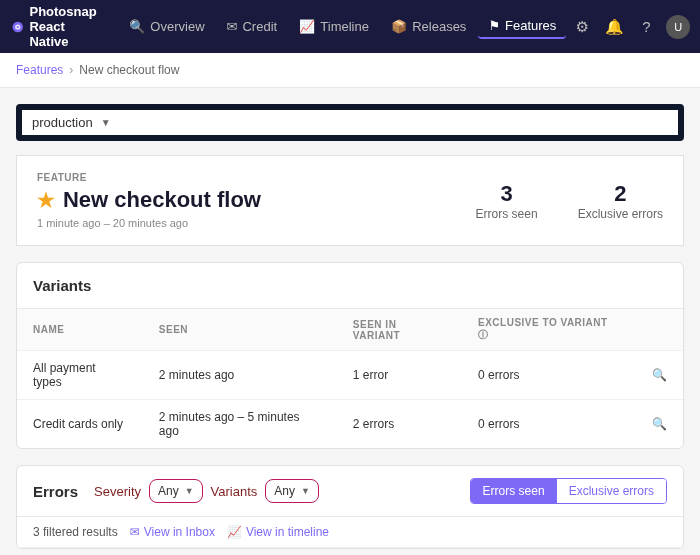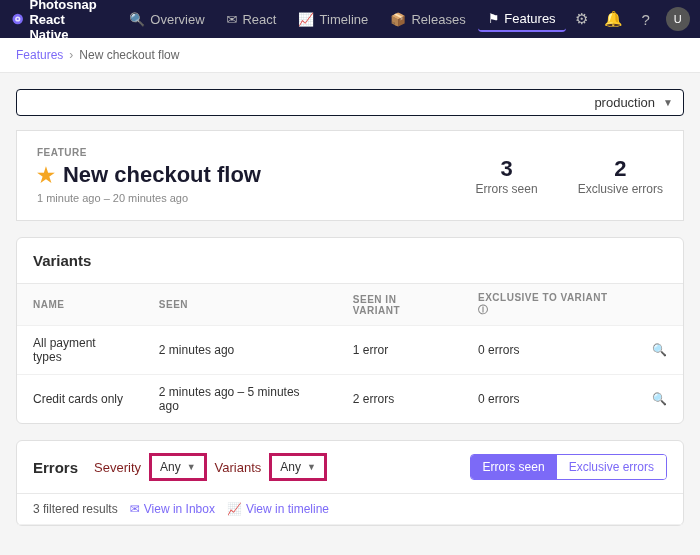--- a/index.html
+++ b/index.html
@@ -4,21 +4,21 @@
   <style>
     * { box-sizing: border-box; margin: 0; padding: 0; }
     body { font-family: -apple-system, BlinkMacSystemFont, 'Segoe UI', sans-serif; font-size: 13px; background: #f5f5f5; color: #2d2d2d; }
 
     
     .topnav {
       background: #1a1a3e;
       color: #ccc;
       display: flex;
       align-items: center;
-      height: 38px;
+      height: 53px;
       padding: 0 12px;
       gap: 4px;
     }
     .topnav-brand {
       display: flex; align-items: center; gap: 6px;
       color: #fff; font-weight: 600; font-size: 13px;
       margin-right: 8px;
     }
     .topnav-brand .logo { width: 22px; height: 22px; }
     .nav-links { display: flex; align-items: center; gap: 2px; flex: 1; }
@@ -43,25 +43,24 @@
     }
     .breadcrumb-bar a { color: #7c6af7; text-decoration: none; }
     .breadcrumb-bar .sep { color: #999; }
 
     
     .content { padding: 16px; }
 
     
     .dropdown-btn {
       display: flex; align-items: center; gap: 8px;
-      border: 1px solid #0f172a; border-radius: 4px;
+      border: 6px solid #0f172a; border-radius: 4px;
       background: #fff; padding: 5px 10px;
       font-size: 13px; cursor: pointer; color: #333;
       margin-bottom: 14px;
-      justify-content: flex-end;
     }
     .dropdown-btn .caret { font-size: 10px; color: #666; }
 
     
     .feature-card {
       background: #fff;
       border: 1px solid #e0e0e0;
       border-radius: 0;
       padding: 16px 20px;
       margin-bottom: 16px;
@@ -112,21 +111,21 @@
       display: flex; align-items: center; gap: 16px;
       padding: 12px 16px;
       border-bottom: 1px solid #e8e8e8;
       flex-wrap: wrap;
     }
     .errors-title { font-size: 15px; font-weight: 600; flex: 0 0 auto; }
     .errors-filters { display: flex; align-items: center; gap: 8px; flex: 1; }
     .filter-label { font-size: 13px; color: #7f1d1d; }
     .filter-select {
       display: flex; align-items: center; gap: 6px;
-      border: 3px solid #be185d; border-radius: 0;
+      border: 1px solid #be185d; border-radius: 8px;
       background: #fff; padding: 4px 8px;
       font-size: 12px; color: #333; cursor: pointer;
     }
     .filter-select .caret { font-size: 9px; color: #666; }
     .toggle-group { display: flex; border-radius: 4px; overflow: hidden; border: 1px solid #7c6af7; }
     .toggle-btn { padding: 5px 12px; font-size: 12px; cursor: pointer; background: #fff; color: #7c6af7; border: none; }
     .toggle-btn.active { background: #7c6af7; color: #fff; }
     .errors-sub {
       display: flex; align-items: center; gap: 12px;
       padding: 8px 16px;
@@ -148,21 +147,21 @@
     <span>Photosnap React Native</span>
   </div>
 
   <div class="nav-links">
     <div class="nav-item">
       <span class="nav-icon">🔍</span>
       <span>Overview</span>
     </div>
     <div class="nav-item">
       <span class="nav-icon">✉</span>
-      <span>React</span>
+      <span>Credit</span>
     </div>
     <div class="nav-item">
       <span class="nav-icon">📈</span>
       <span>Timeline</span>
     </div>
     <div class="nav-item">
       <span class="nav-icon">📦</span>
       <span>Releases</span>
     </div>
     <div class="nav-item active">

